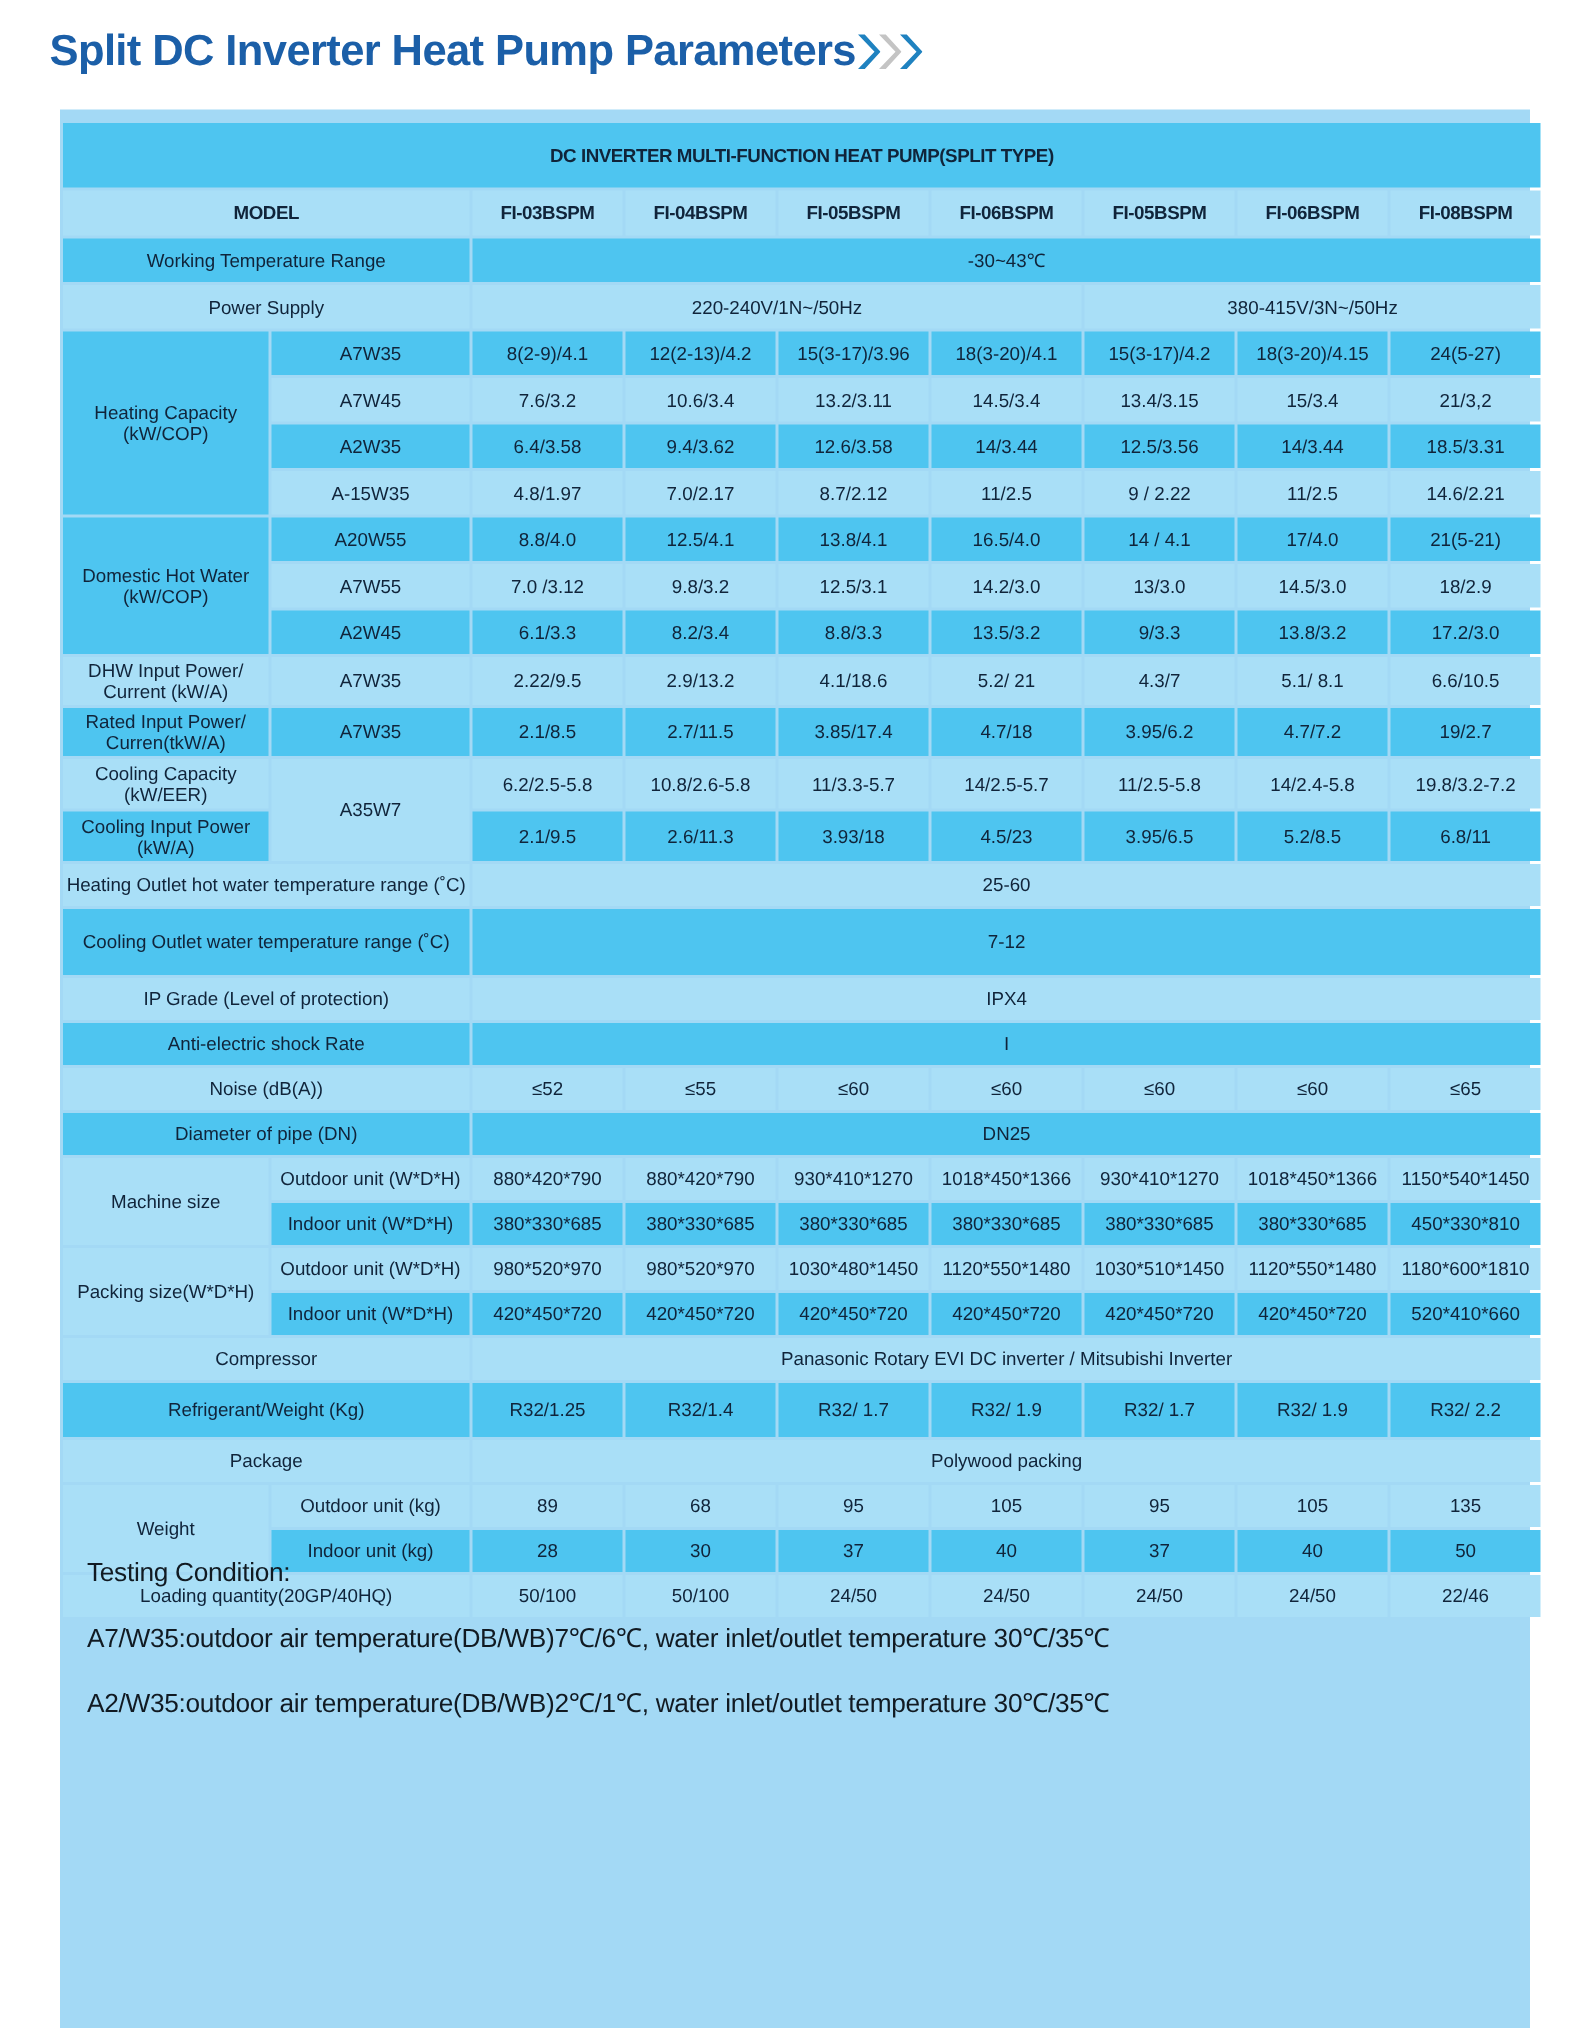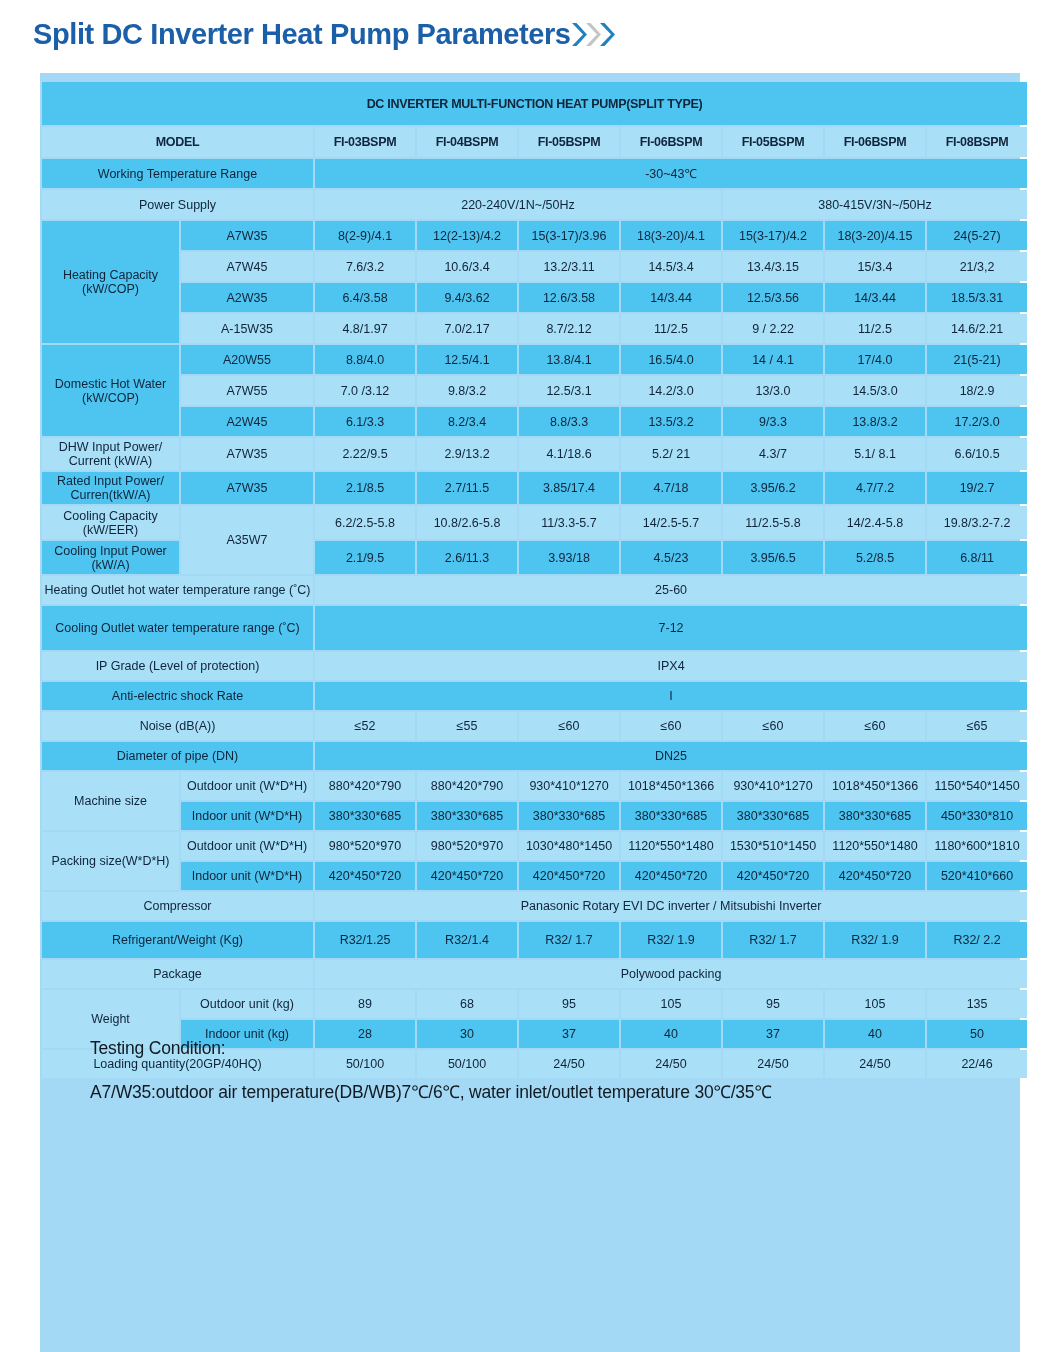--- a/index.html
+++ b/index.html
@@ -79,21 +79,20 @@
     letter-spacing: -0.3px;
   }
   .small { font-size: 12px; }
 
   
   .notes {
     position: absolute;
     left: 58px;
     top: 1040px;
     width: 950px;
-    margin-left: 32px;
   }
   .notes .n {
     color: #111a22;
     font-size: 17.5px;
     line-height: 1;
     margin-bottom: 26px;
     white-space: nowrap;
     letter-spacing: -0.2px;
   }
 </style>
@@ -318,21 +317,21 @@
         <td class="d small">380*330*685</td>
         <td class="d small">450*330*810</td>
       </tr>
       <tr>
         <td class="l" rowspan="2">Packing  size(W*D*H)</td>
         <td class="l" style="height:28px">Outdoor unit (W*D*H)</td>
         <td class="l small">980*520*970</td>
         <td class="l small">980*520*970</td>
         <td class="l small">1030*480*1450</td>
         <td class="l small">1120*550*1480</td>
-        <td class="l small">1530*510*1450</td>
+        <td class="l small">1030*510*1450</td>
         <td class="l small">1120*550*1480</td>
         <td class="l small">1180*600*1810</td>
       </tr>
       <tr>
         <td class="d" style="height:28px">Indoor unit (W*D*H)</td>
         <td class="d small">420*450*720</td>
         <td class="d small">420*450*720</td>
         <td class="d small">420*450*720</td>
         <td class="d small">420*450*720</td>
         <td class="d small">420*450*720</td>
@@ -387,13 +386,14 @@
         <td class="l">24/50</td>
         <td class="l">24/50</td>
         <td class="l">22/46</td>
       </tr>
     </tbody>
 </table>
 
 <div class="notes">
   <div class="n">Testing Condition:</div>
   <div class="n">A7/W35:outdoor air temperature(DB/WB)7℃/6℃, water inlet/outlet temperature 30℃/35℃</div>
+  <div class="n">A2/W35:outdoor air temperature(DB/WB)2℃/1℃, water inlet/outlet temperature 30℃/35℃</div>
 </div>
 
 </body></html>

